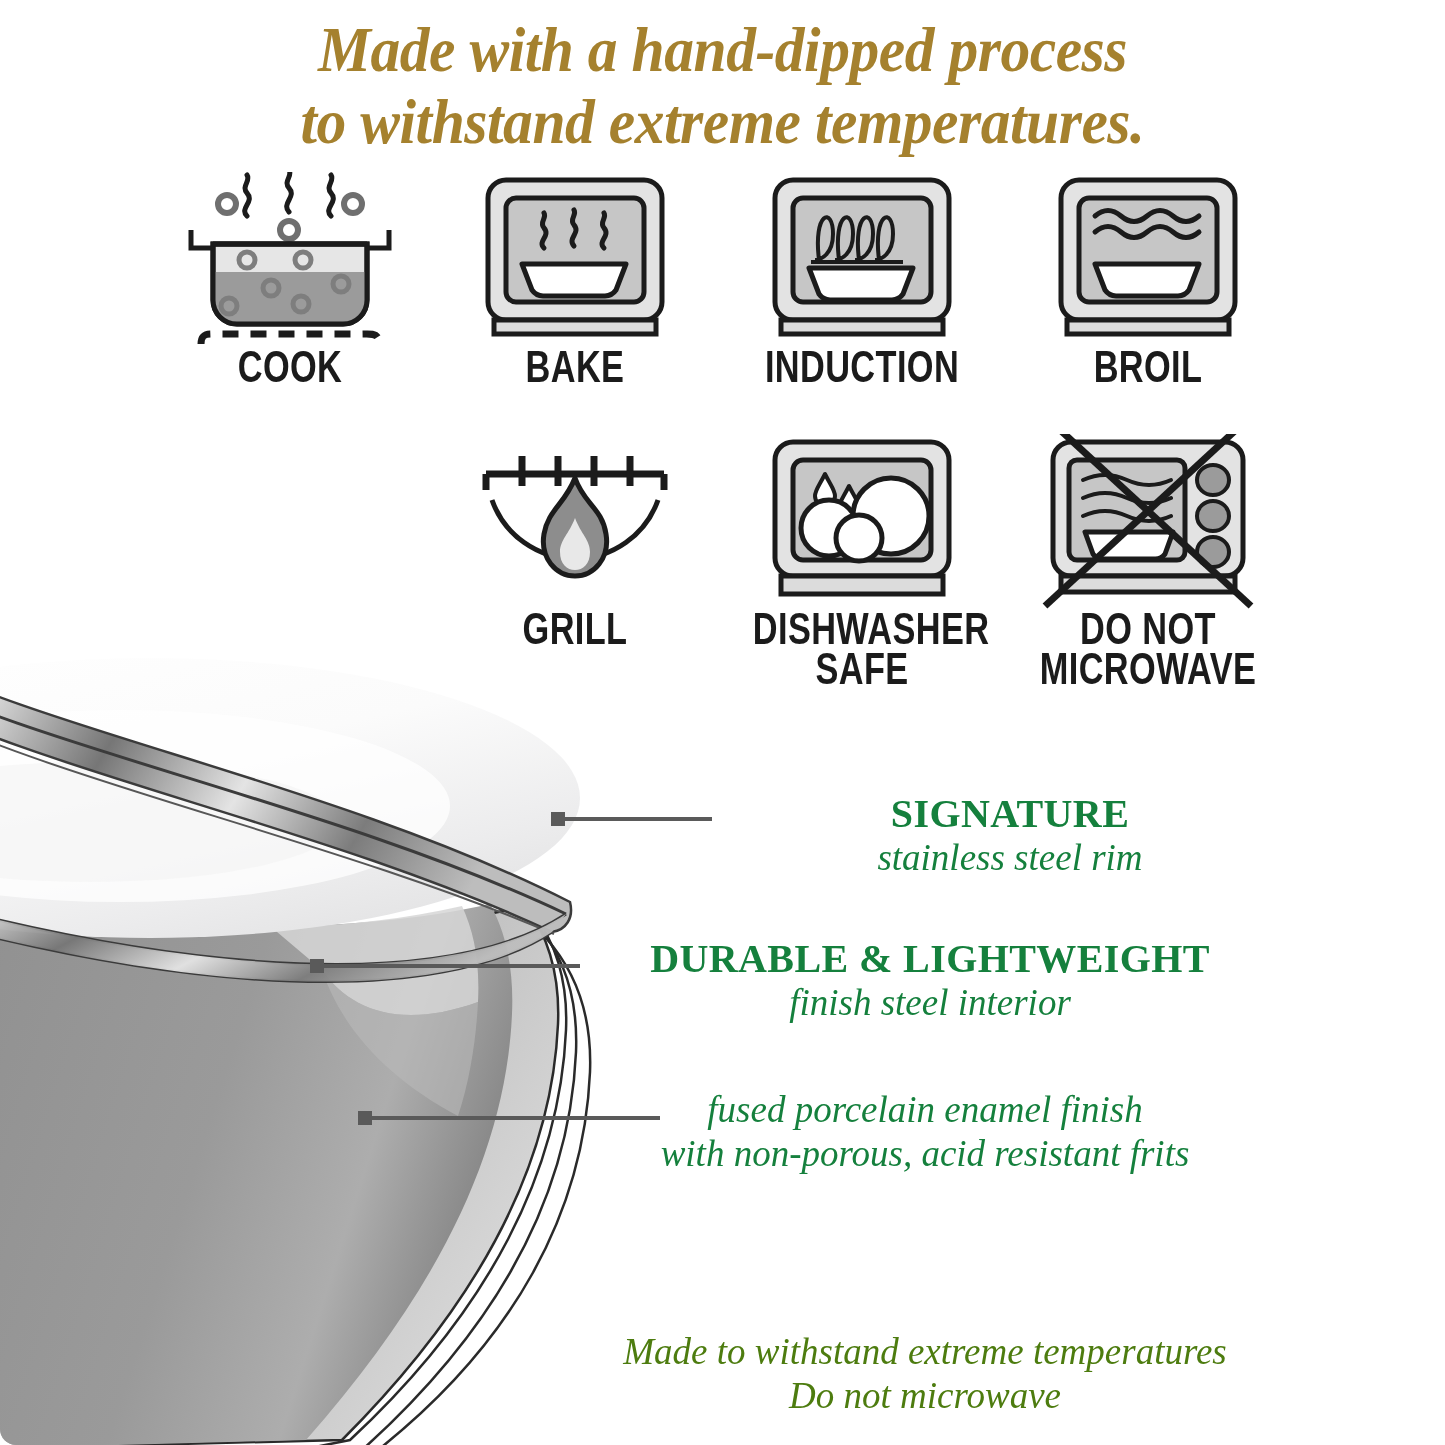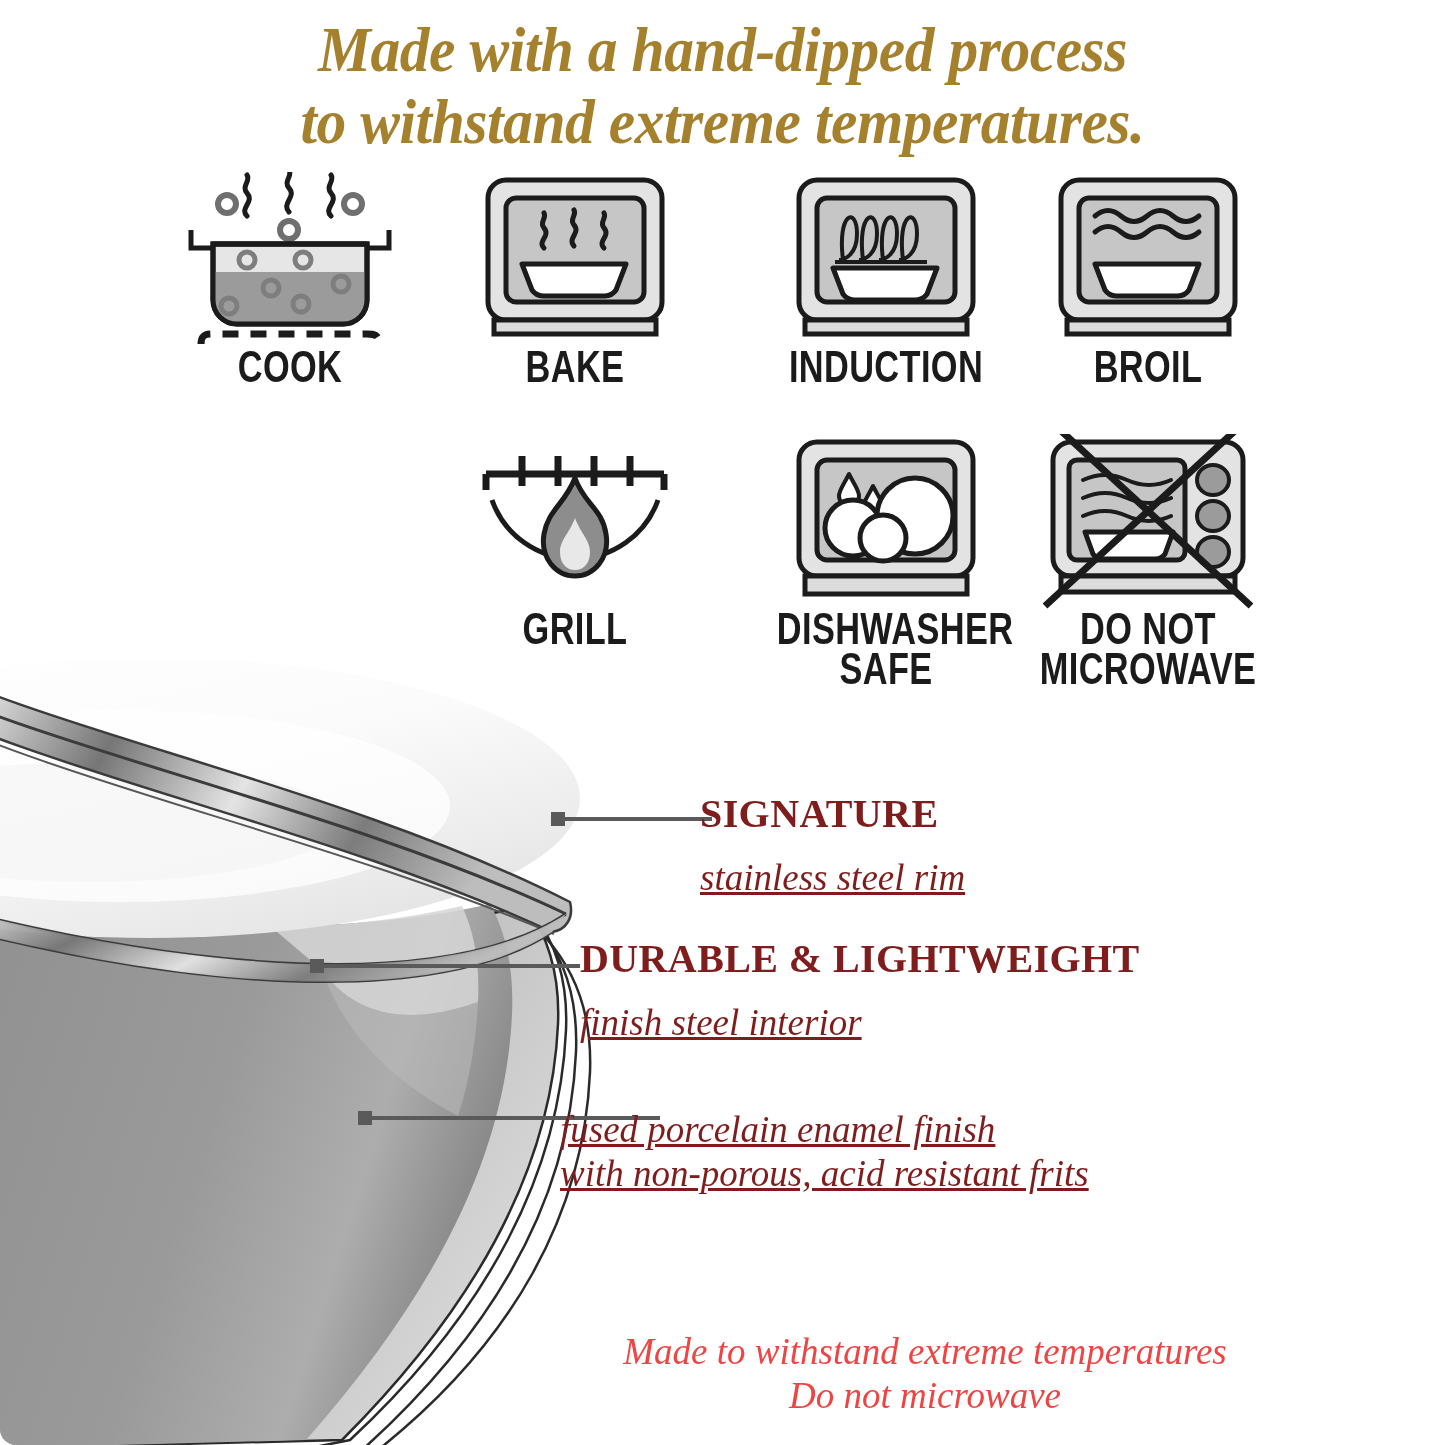--- a/index.html
+++ b/index.html
@@ -67,72 +67,72 @@
     transform-origin: 50% 0;
     white-space: nowrap;
   }
   .icon-label .lbl-line { display: block; }
 
   
   .r1 { top: 0px; }
   .r2 { top: 262px; }
   .c1 { left: 0px; }
   .c2 { left: 285px; }
-  .c3 { left: 596px; text-align: center; }
+  .c3 { left: 572px; text-align: center; }
   .c4 { left: 858px; }
 
   
   #pan-illustration {
     position: absolute;
     left: -30px;
     top: 610px;
     width: 760px;
     height: 840px;
   }
 
   
   .callout {
     position: absolute;
-    color: #7f1d1d;
+    text-align: center;
+    color: #15803d;
   }
   .callout-title {
     font-family: "Liberation Serif", serif;
     font-weight: bold;
     font-size: 40px;
     line-height: 1.07;
     letter-spacing: 0.4px;
     white-space: nowrap;
   }
   .callout-title .ct-line { display: block; }
   .callout-sub {
     font-family: "Liberation Serif", serif;
     font-style: italic;
     font-size: 37px;
     line-height: 1.18;
-    margin-top: 20px;
+    margin-top: 0;
     white-space: nowrap;
-    text-decoration: underline;
   }
   .callout-sub .cs-line { display: block; }
 
   #callout-signature { left: 700px; top: 793px; width: 620px; }
   #callout-durable   { left: 580px; top: 938px; width: 700px; }
   #callout-nonstick  { left: 560px; top: 1088px; width: 730px; }
 
   #footnote {
     position: absolute;
     left: 560px;
     top: 1330px;
     width: 730px;
     text-align: center;
     font-family: "Liberation Serif", serif;
     font-style: italic;
     font-size: 37px;
     line-height: 1.18;
-    color: #ef4444;
+    color: #4d7c0f;
     white-space: nowrap;
   }
   #footnote .fn-line { display: block; }
 
   
   #leader-layer {
     position: absolute;
     left: 0; top: 0;
     width: 1445px; height: 1445px;
     pointer-events: none;

